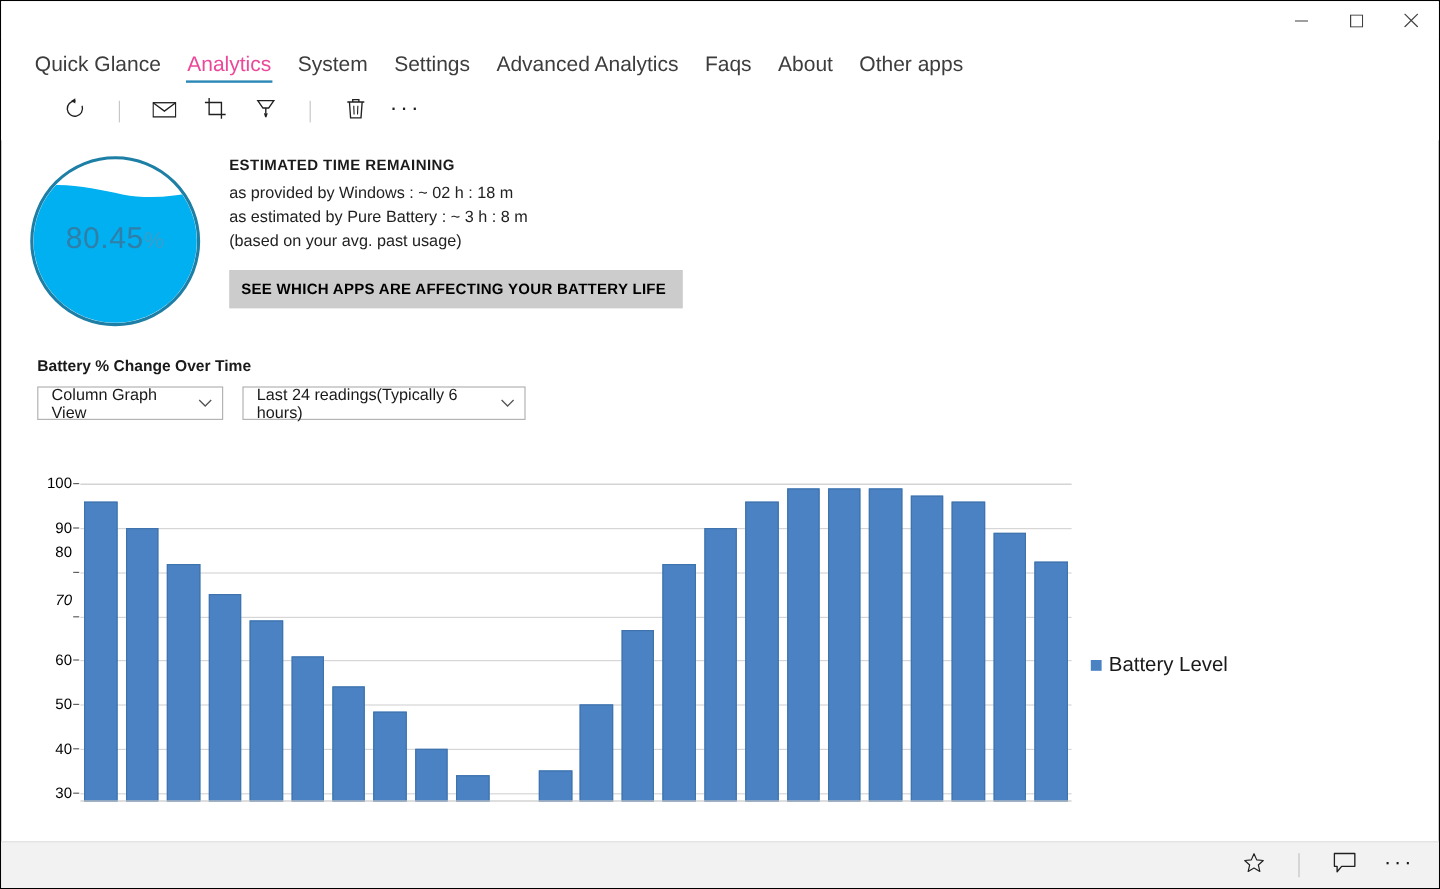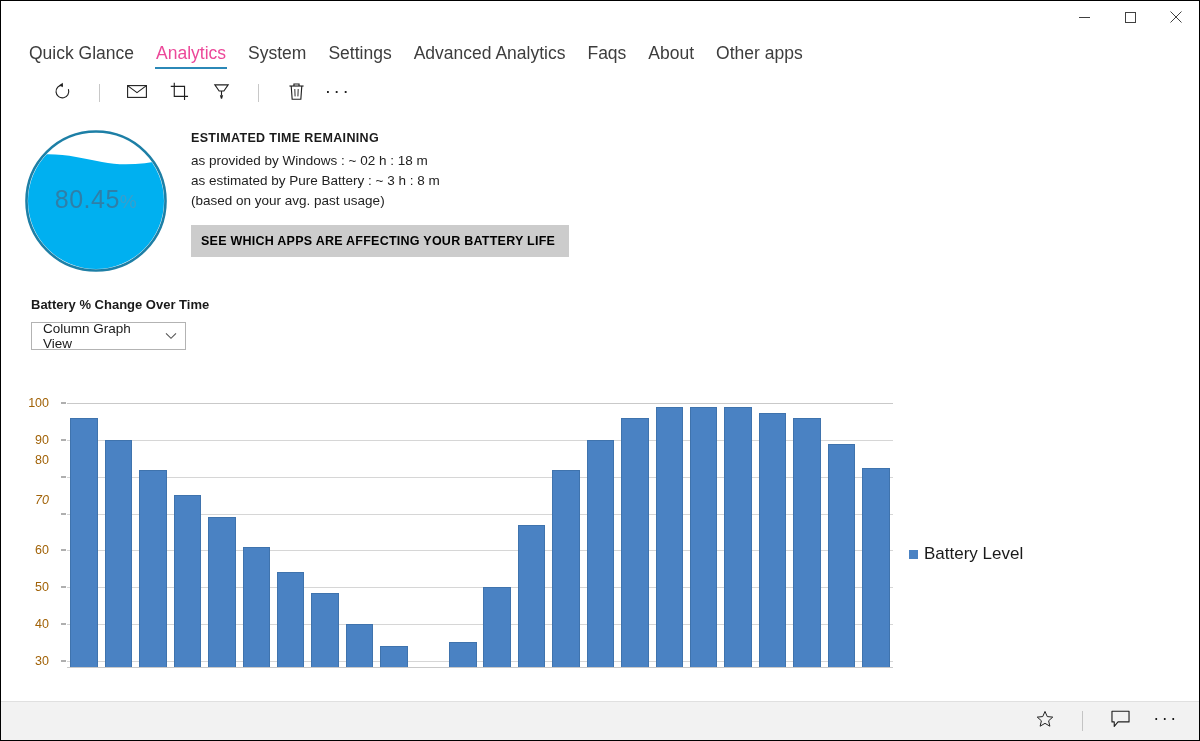--- a/index.html
+++ b/index.html
@@ -226,23 +226,23 @@
     left: 0;
     width: 100%;
     height: 1px;
     background: #d6d6d6;
   }
   .gridline.top { background: #c9c9c9; }
   .ytick-label {
     position: absolute;
     right: 100%;
     transform: translateY(-50%);
-    margin-right: 18px;
+    margin-right: 7px;
     font-size: 12.5px;
-    color: #a16207;
+    color: #000000;
     white-space: nowrap;
   }
   .ytick-mark {
     position: absolute;
     right: 100%;
     transform: translateY(-50%);
     margin-right: 1px;
     width: 5px;
     height: 1px;
     background: #606060;
@@ -441,20 +441,28 @@
         <button class="apps-btn">SEE WHICH APPS ARE AFFECTING YOUR BATTERY LIFE</button>
       </div>
 
     </div>
 
     <div class="chart-head">
       <div class="chart-title">Battery % Change Over Time</div>
       <div class="selects">
         <div class="select" style="width:155px">
           <span>Column Graph View</span>
+          <span class="chev">
+            <svg width="12" height="8" viewBox="0 0 12 8">
+                <path d="M1 1.3 L6 6.3 L11 1.3" fill="none" stroke="#555" stroke-width="1.1"></path>
+              </svg>
+          </span>
+        </div>
+        <div class="select" style="width:236px">
+          <span>Last 24 readings(Typically 6 hours)</span>
           <span class="chev">
             <svg width="12" height="8" viewBox="0 0 12 8">
                 <path d="M1 1.3 L6 6.3 L11 1.3" fill="none" stroke="#555" stroke-width="1.1"></path>
               </svg>
           </span>
         </div>
       </div>
     </div>
 
     <div class="chart-area">

